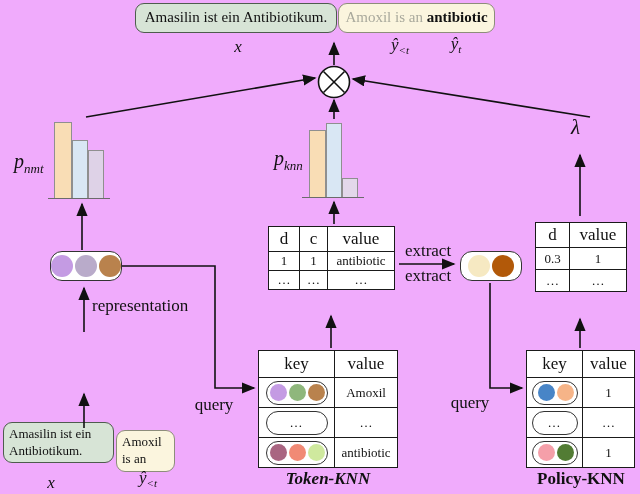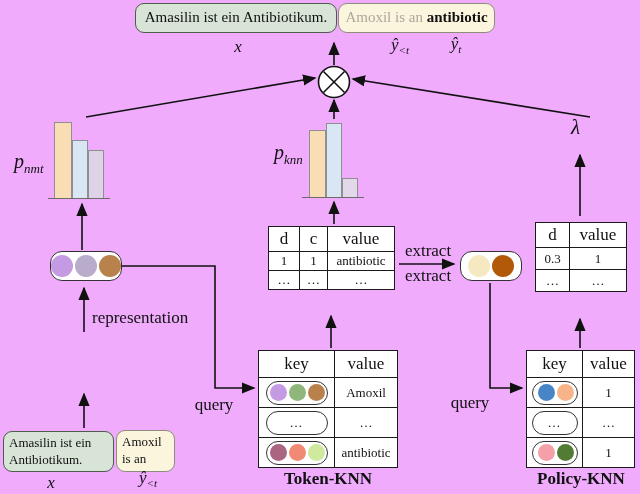--- a/index.html
+++ b/index.html
@@ -90,21 +90,21 @@
     <span>ŷ</span><span class="msub">t</span>
   </div>
 
   <div class="abs plabel" style="left:14px;top:150px;"><span>p</span><sub>nmt</sub></div>
   <div class="abs bars" style="left:48px;top:122px;width:62px;height:77px;">
       <span class="bar" style="width: 16px; height: 75px; background: rgb(249, 221, 181);"></span>
       <span class="bar" style="width: 14px; height: 57px; background: rgb(217, 231, 244);"></span>
       <span class="bar" style="width: 14px; height: 47px; background: rgb(222, 210, 231);"></span>
     </div>
 
-  <div class="abs plabel" style="left:274px;top:141px;"><span>p</span><sub>knn</sub></div>
+  <div class="abs plabel" style="left:274px;top:147px;"><span>p</span><sub>knn</sub></div>
   <div class="abs bars" style="left:302px;top:124px;width:62px;height:74px;">
       <span class="bar" style="width: 15px; height: 66px; background: rgb(249, 221, 181);"></span>
       <span class="bar" style="width: 14px; height: 73px; background: rgb(217, 231, 244);"></span>
       <span class="bar" style="width: 14px; height: 18px; background: rgb(227, 215, 234);"></span>
     </div>
 
   <div class="abs lambda" style="left:571px;top:115px;"><span>λ</span></div>
 
   <table class="dt" style="left:268px;top:226px;">
     <tbody>
@@ -148,24 +148,24 @@
       <td>…</td>
     </tr>
   </tbody>
     </table>
 
   <div class="abs pill pill-lg" style="left:50px;top:251px;width:72px;height:30px;">
       <span class="dot" style="background: rgb(196, 155, 227);"></span>
       <span class="dot" style="background: rgb(185, 171, 202);"></span>
       <span class="dot" style="background: rgb(185, 130, 77);"></span>
     </div>
-  <div class="abs plain" style="left:92px;top:308px;text-align:right;"><span>representation</span></div>
-
-
-  <div class="abs rbox green inputbox" style="left:3px;top:431px;width:111px;height:41px;">
+  <div class="abs plain" style="left:92px;top:296px;text-align:right;"><span>representation</span></div>
+
+
+  <div class="abs rbox green inputbox" style="left:3px;top:422px;width:111px;height:41px;">
     <div>Amasilin ist ein</div>
     <div>Antibiotikum.</div>
   </div>
   <div class="abs rbox cream inputbox" style="left:116px;top:430px;width:59px;height:42px;">
     <div>Amoxil</div>
     <div>is an</div>
   </div>
   <div class="abs mlabel" style="left:36px;top:473px;width:30px;"><span>x</span></div>
   <div class="abs mlabel" style="left:128px;top:468px;width:40px;"><span>ŷ</span><span class="msub">&lt;t</span></div>
 
@@ -203,21 +203,21 @@
               <span class="pill-ellipsis"></span>
               <span class="dot" style="background: rgb(169, 101, 129);"></span>
               <span class="dot" style="background: rgb(241, 138, 117);"></span>
               <span class="dot" style="background: rgb(207, 233, 158);"></span>
             </div>
           </td>
       <td>antibiotic</td>
     </tr>
   </tbody>
     </table>
-  <div class="abs cap" style="left:248px;top:469px;width:160px;"><span>Token-KNN</span></div>
+  <div class="abs cap" style="left:248px;top:469px;width:160px;font-style:italic;"><span>Token-KNN</span></div>
 
   <table class="dt" style="left:526px;top:350px;">
     <tbody>
         <tr style="height:27px;">
       <th style="width:55px;">key</th>
       <th style="width:51px;">value</th>
     </tr>
     <tr style="height:30px;">
       <td>
             <div class="pill pill-sm" style="width:44px;height:22px;">

